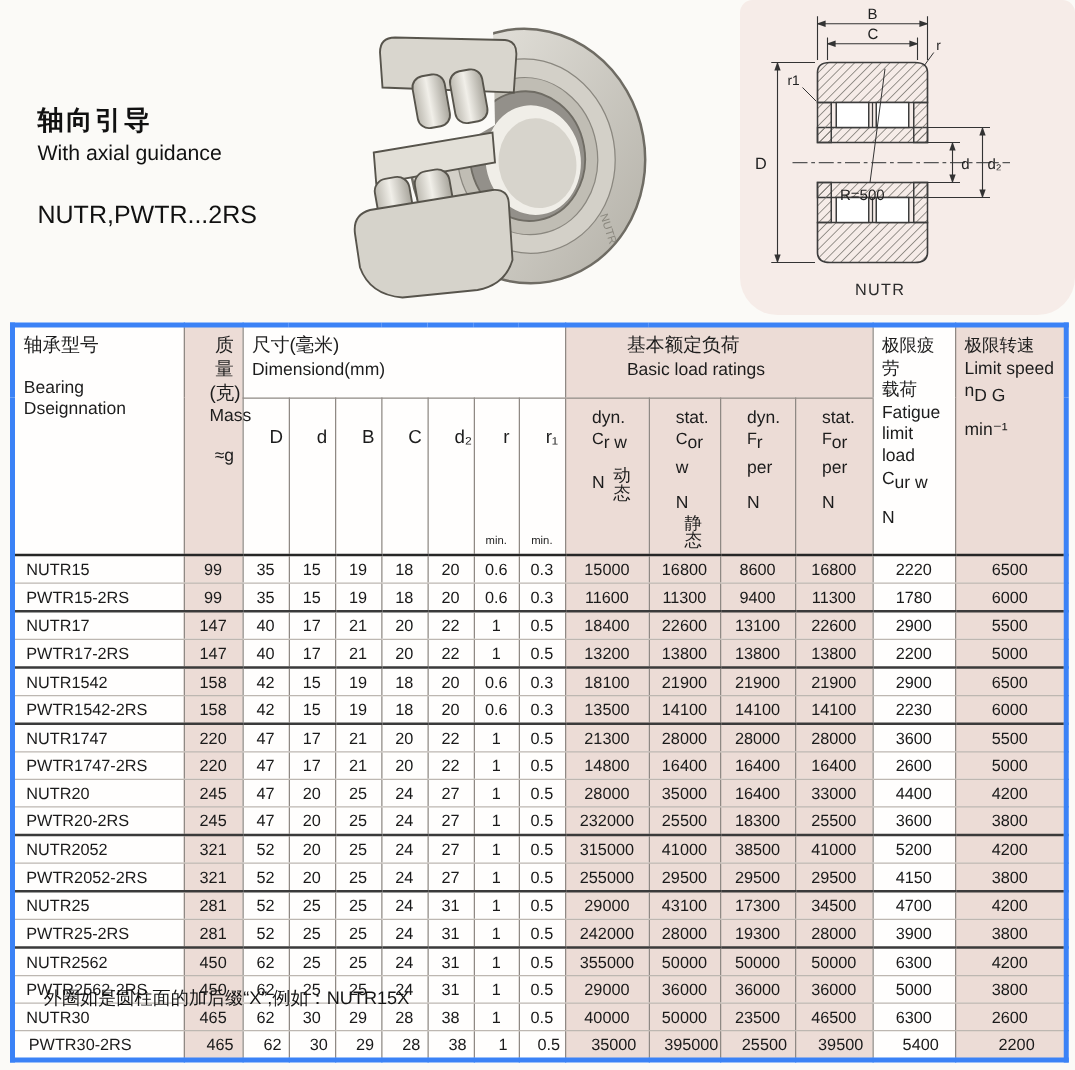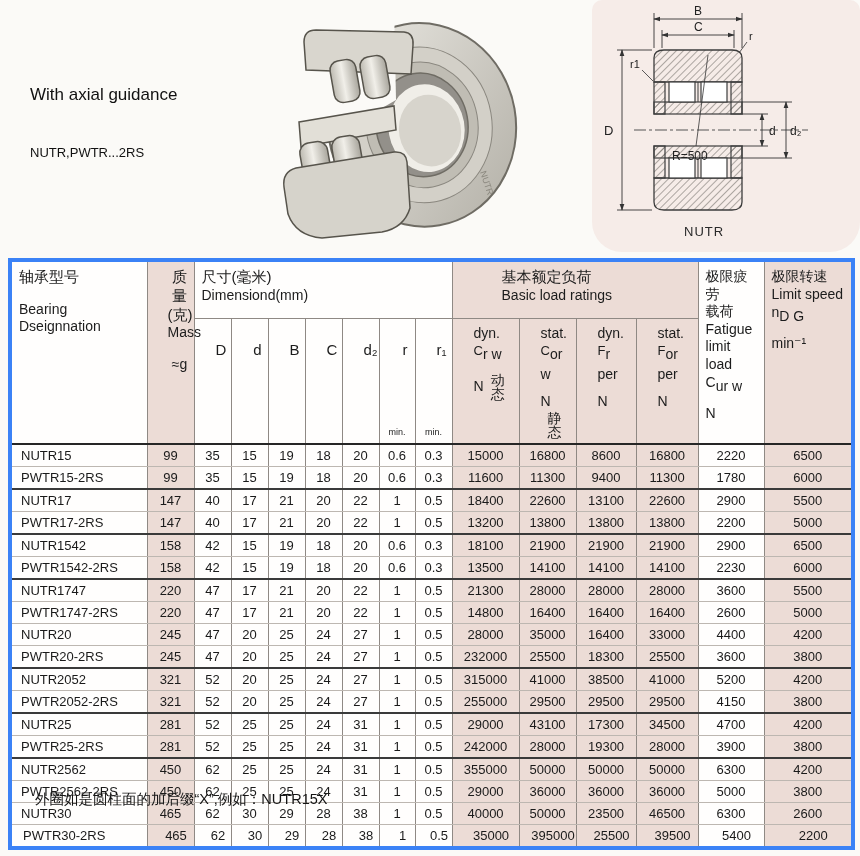--- a/index.html
+++ b/index.html
@@ -5,21 +5,21 @@
   html,body{margin:0;padding:0;}
   body{
     width:860px;height:856px;background:#fbfaf7;
     font-family:"Liberation Sans","DejaVu Sans",sans-serif;
     color:#1c1c1c;position:relative;overflow:hidden;
   }
   .top{position:relative;height:252px;}
   .intro{position:absolute;left:30px;top:82px;}
   .intro .zh{font-size:21px;font-weight:bold;letter-spacing:2px;color:#111;}
   .intro .en{font-size:17px;margin-top:3px;color:#111;}
-  .intro .series{font-size:13px;margin-top:40px;color:#111;}
+  .intro .series{font-size:20px;margin-top:28px;color:#111;}
   .photo{position:absolute;left:244px;top:2px;width:300px;height:245px;}
   .panel{
     position:absolute;left:592px;top:0;width:268px;height:252px;
     background:#f6ece8;border-radius:10px 10px 30px 30px;
   }
   table{
     position:absolute;left:8px;top:258px;width:844px;
     border-collapse:collapse;table-layout:fixed;
     border:4px solid #3b82f6;background:#fffefd;
   }
@@ -64,20 +64,21 @@
   .footnote .b{font-size:11px;vertical-align:2px;margin-right:7px;}
   .footnote .zh2{margin-left:17px;}
   svg text{font-family:"Liberation Sans","DejaVu Sans",sans-serif;}
 </style>
 </head>
 <body>
 
 <div class="top">
 
   <div class="intro">
+    <div class="zh">轴向引导</div>
     <div class="en">With axial guidance</div>
     <div class="series">NUTR,PWTR...2RS</div>
   </div>
 
   <div class="photo">
     <svg width="300" height="245" viewBox="0 0 300 245">
       <defs>
         <linearGradient id="mg" x1="0" y1="0" x2="1" y2="1">
           <stop offset="0" stop-color="#edebe5"></stop>
             <stop offset="1" stop-color="#b2afa6"></stop>

